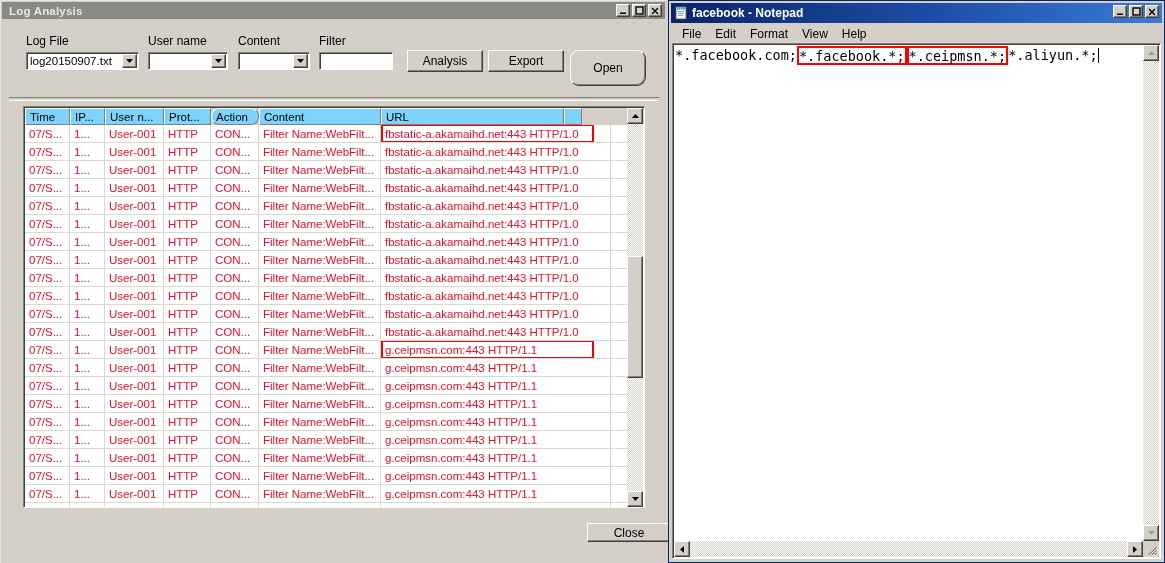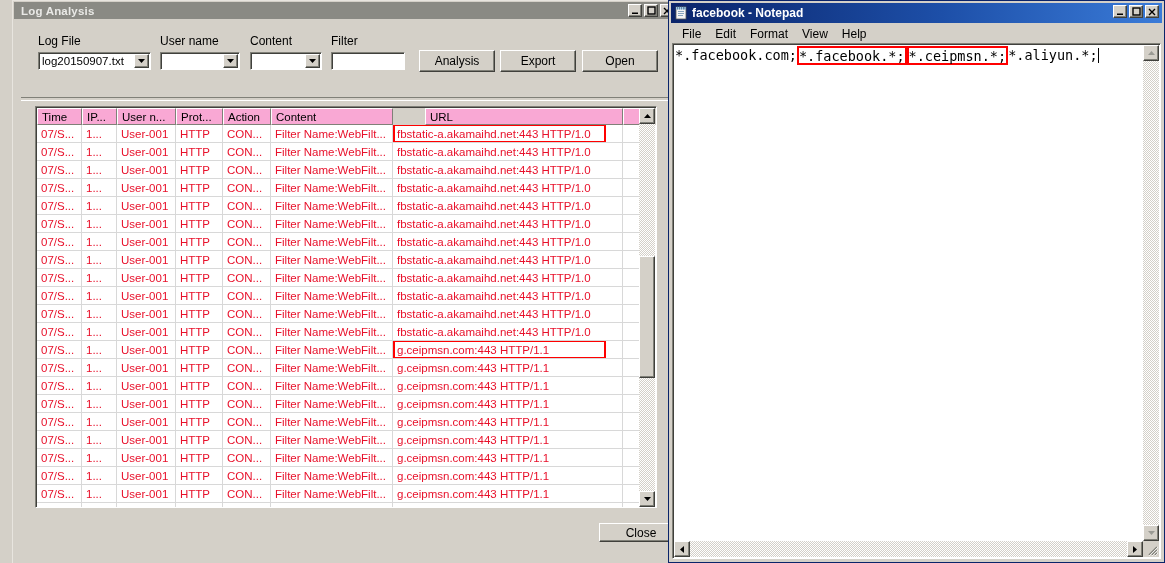--- a/index.html
+++ b/index.html
@@ -5,21 +5,21 @@
   html,body{margin:0;padding:0;}
   body{
     width:1165px;height:563px;overflow:hidden;
     background:#d4d0c8;
     font-family:"Liberation Sans","DejaVu Sans",sans-serif;
     font-size:12px;color:#000;
     -webkit-font-smoothing:none;
   }
   
   #log-window{
-    position:absolute;left:12px;top:0;width:666px;height:563px;
+    position:absolute;left:0;top:0;width:666px;height:563px;
     background:#d4d0c8;
     border-left:1px solid #e8e5df;
     border-top:1px solid #e8e5df;
     box-sizing:border-box;
     padding-left:28px;
   }
   #log-titlebar{
     position:absolute;left:1px;top:1px;width:663px;height:17px;
     background:#8a8a84;
     display:flex;align-items:center;
@@ -81,21 +81,21 @@
     background:#fff;
     border:1px solid #808078;border-right-color:#fff;border-bottom-color:#fff;
     box-shadow:inset 1px 1px 0 #40403c;
     box-sizing:border-box;overflow:hidden;
   }
   #grid-head{
     position:absolute;left:1px;top:1px;height:17px;width:620px;
     background:#d4d0c8;display:flex;box-sizing:border-box;
   }
   .hcell{
-    height:17px;background:#f9a8d4;box-sizing:border-box;
+    height:17px;background:#7dd3fc;box-sizing:border-box;
     border-right:1px solid #808078;border-bottom:1px solid #808078;
     border-top:1px solid #fff;border-left:1px solid #fff;
     display:flex;align-items:center;padding-left:4px;
     font-size:11.5px;color:#000;white-space:nowrap;overflow:hidden;cursor:default;
   }
   #grid-body{
     position:absolute;left:1px;top:18px;width:604px;height:383px;overflow:hidden;
     background:#fff;
   }
   .grow{height:18px;display:flex;box-sizing:border-box;border-bottom:1px solid #d8d8d8;}
@@ -248,34 +248,34 @@
           </svg>
       </span>
     </div>
 
     <div class="ftext" style="left:317px;top:33px;width:74px;">
       <input type="text" value="" style="">
     </div>
 
     <div class="btn" style="left:405px;top:31px;width:76px;height:22px;">Analysis</div>
     <div class="btn" style="left:486px;top:31px;width:76px;height:22px;">Export</div>
-    <div class="btn" style="left:568px;top:31px;width:76px;height:22px;">Open</div>
+    <div class="btn" style="left:568px;top:31px;width:76px;height:36px;border-radius:9px;">Open</div>
   </div>
 
   <div id="log-sep"></div>
 
   <div id="grid-outer">
     <div id="grid-head">
         <div class="hcell" style="width: 45px;">Time</div>
         <div class="hcell" style="width: 35px;">IP...</div>
         <div class="hcell" style="width: 59px;">User n...</div>
         <div class="hcell" style="width: 47px;">Prot...</div>
-        <div class="hcell" style="width: 48px;">Action</div>
+        <div class="hcell" style="width: 48px; border-radius: 8px;">Action</div>
         <div class="hcell" style="width: 122px;">Content</div>
-        <div class="hcell" style="width: 198px; margin-left: 32px;">URL</div>
+        <div class="hcell" style="width: 183px;">URL</div>
         <div class="hcell" style="width: 18px;"></div>
       </div>
     <div id="grid-body">
         <div class="grow">
           <div class="gcell" style="width: 45px;">07/S...</div>
           <div class="gcell" style="width: 35px;">1...</div>
           <div class="gcell" style="width: 59px;">User-001</div>
           <div class="gcell" style="width: 47px;">HTTP</div>
           <div class="gcell" style="width: 48px;">CON...</div>
           <div class="gcell" style="width: 122px;">Filter Name:WebFilt...</div>

